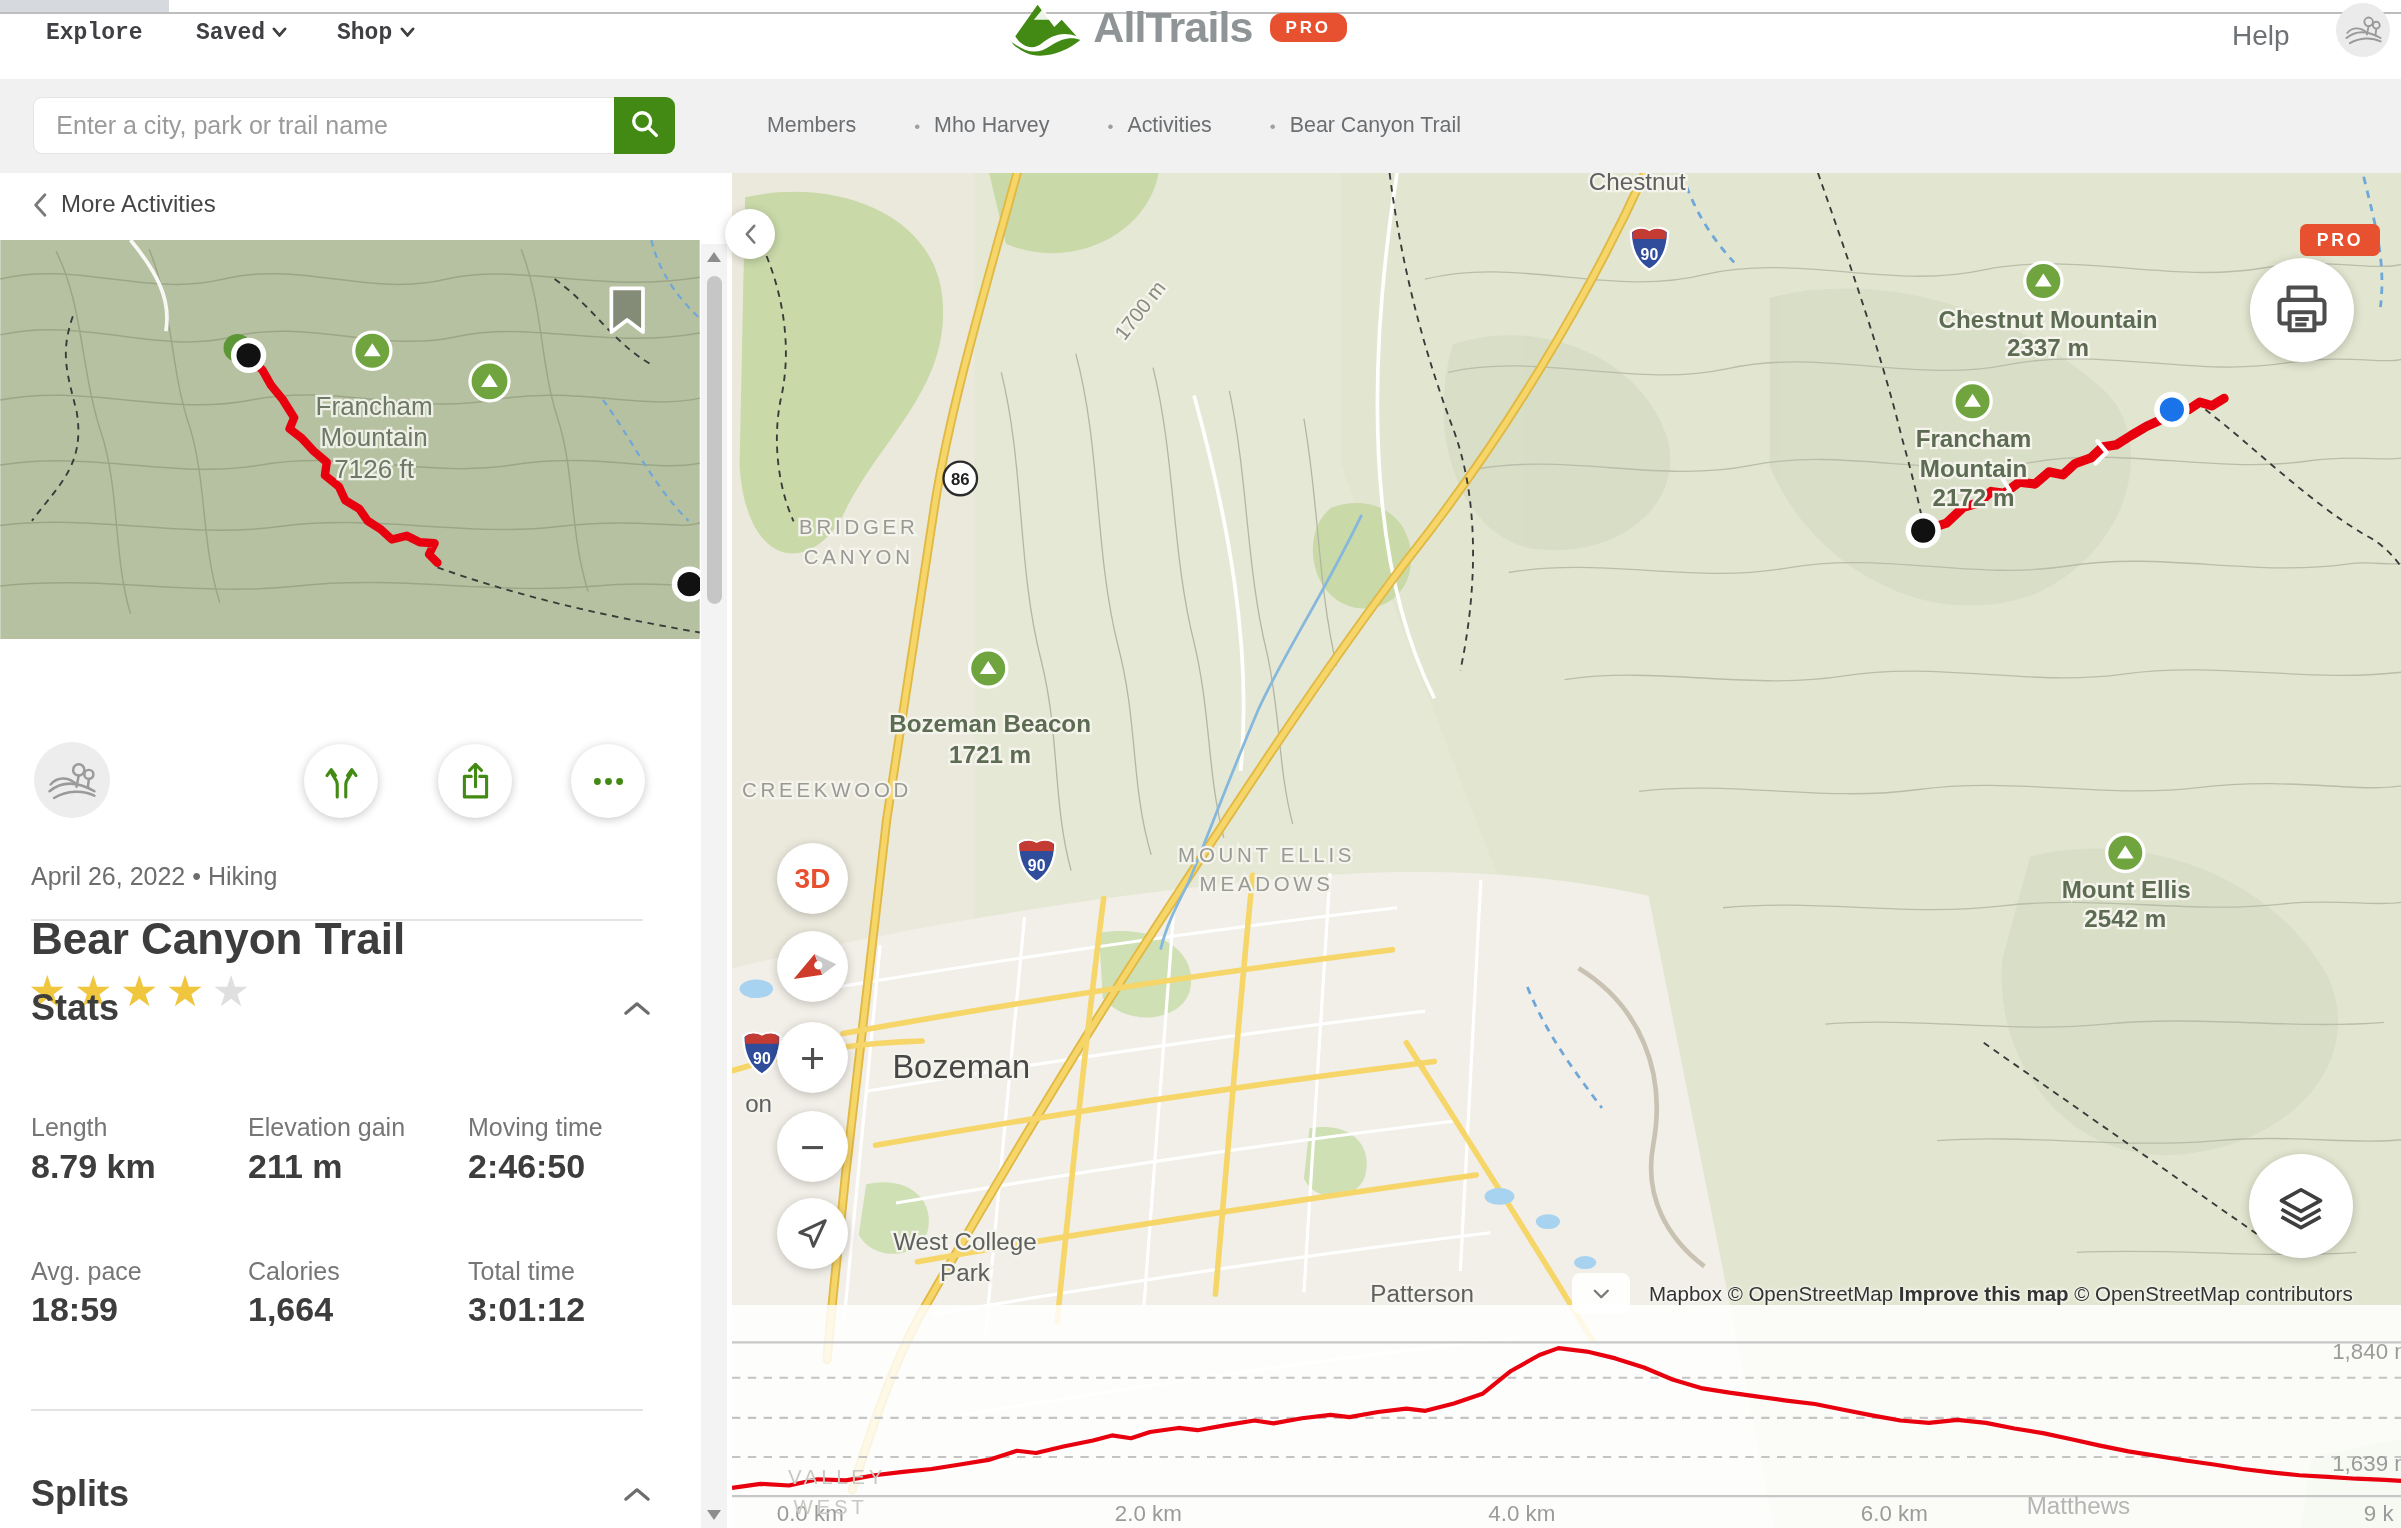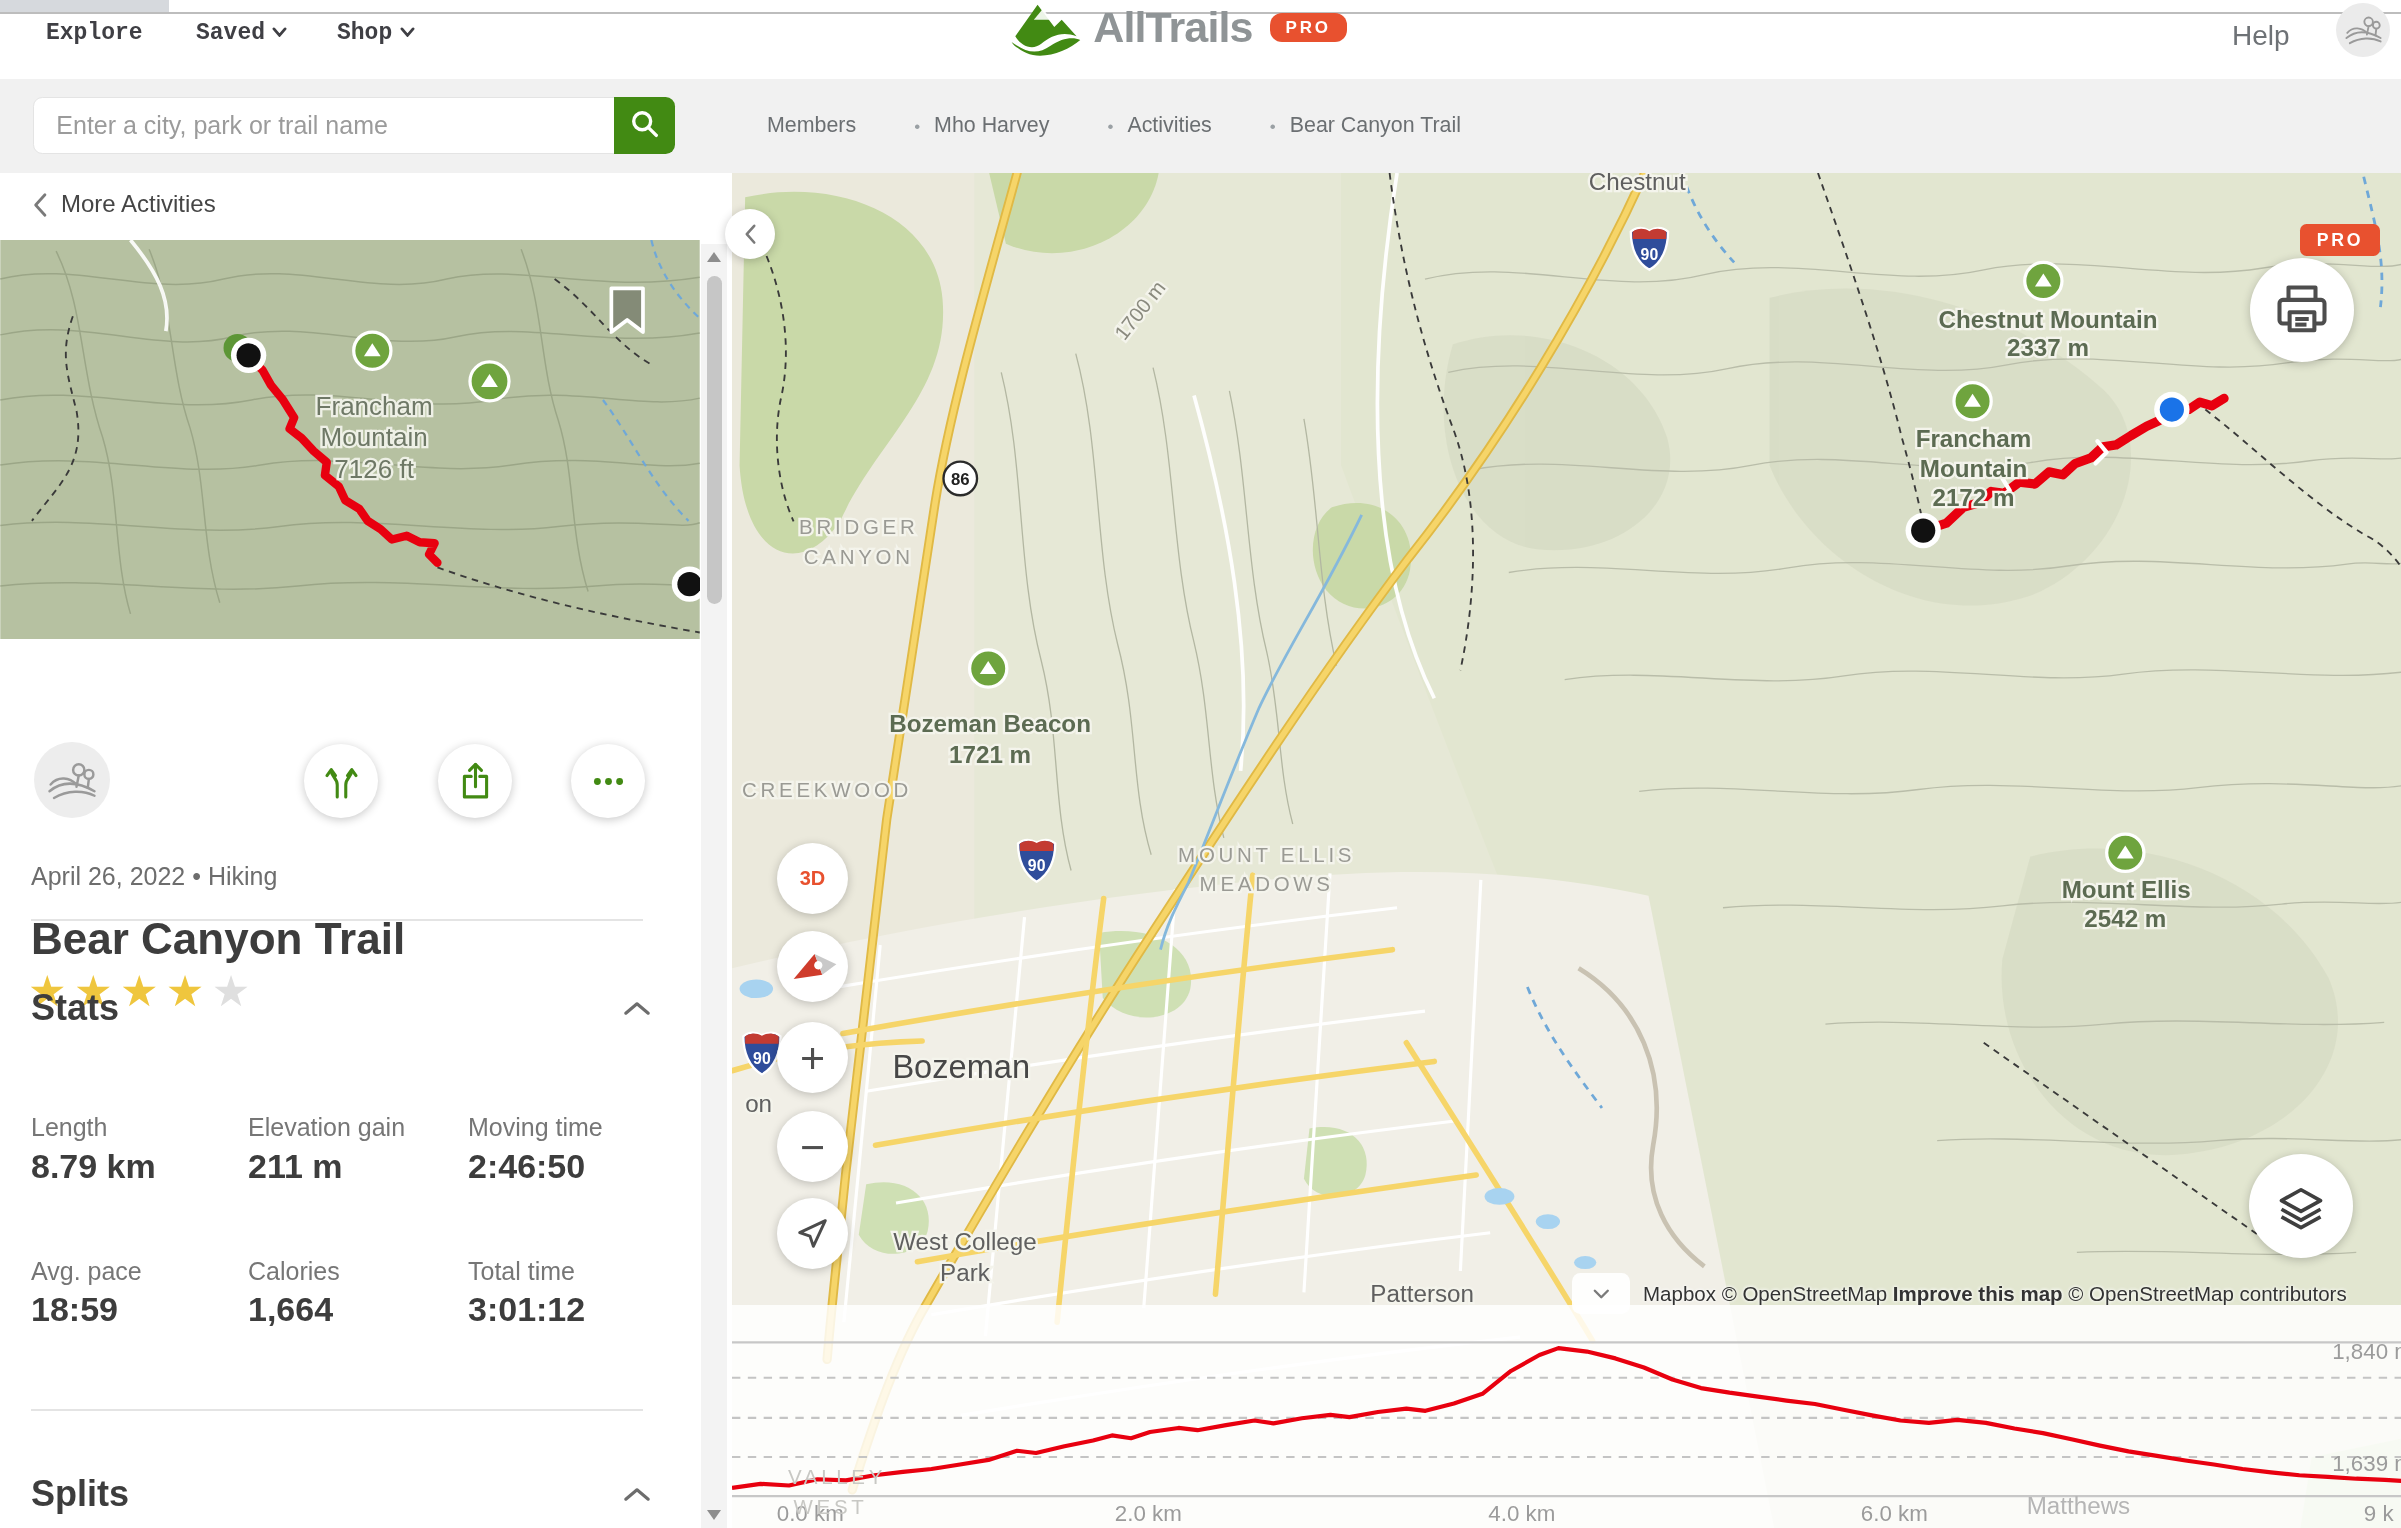--- a/index.html
+++ b/index.html
@@ -56,26 +56,26 @@
   .sb-thumb{position:absolute;left:5.6px;top:32px;width:15px;height:328px;background:#c6c6c6;border-radius:7.4px;cursor:pointer;}
   .tri-up{width:0;height:0;border-left:7.4px solid transparent;border-right:7.4px solid transparent;border-bottom:10.2px solid #8d8d8d;}
   .tri-down{width:0;height:0;border-left:7.4px solid transparent;border-right:7.4px solid transparent;border-top:10.2px solid #8d8d8d;}
   
   .map{left:732px;top:173px;width:1670px;height:1355px;overflow:hidden;cursor:grab;}
   .collapse-btn{left:725px;top:209px;width:50px;height:50px;z-index:30;}
   .map-pro{left:2300px;top:224px;width:80px;height:32px;background:#e8512f;border-radius:6.5px;color:#fff;
     font-size:17.7px;font-weight:700;letter-spacing:2.8px;display:flex;align-items:center;justify-content:center;z-index:20;}
   .big-circle{width:104px;height:104px;z-index:20;}
   .ctl{width:71px;height:71px;z-index:20;}
-  .ctl-3d{font-size:20px;font-weight:700;color:#e8512f;}
+  .ctl-3d{font-size:28px;font-weight:700;color:#e8512f;}
   .ctl-sign{font-size:43px;font-weight:400;color:#4f4f4f;line-height:0;}
   .attrib{left:1572px;top:1272px;height:43px;display:flex;align-items:center;z-index:25;}
   .attrib-toggle{width:58px;height:41px;background:rgba(255,255,255,.92);border-radius:8.4px;display:flex;
     align-items:center;justify-content:center;cursor:pointer;border:none;}
-  .attrib-text{margin-left:13px;font-size:20.5px;color:#333;white-space:nowrap;text-shadow:0 0 3.7px #fff,0 0 3.7px #fff;}
+  .attrib-text{margin-left:19px;font-size:20.5px;color:#333;white-space:nowrap;text-shadow:0 0 3.7px #fff,0 0 3.7px #fff;}
   .attrib-text b{font-weight:700;}
   .attrib-text .lnk{cursor:pointer;}
   
   .chart{left:732px;top:1305px;width:1670px;height:223px;background:rgba(255,255,255,.84);z-index:15;}
   svg text{font-family:"Liberation Sans","DejaVu Sans",sans-serif;}
 </style>
 </head>
 <body>
 
 <div class="abs chrome-strip"></div>

